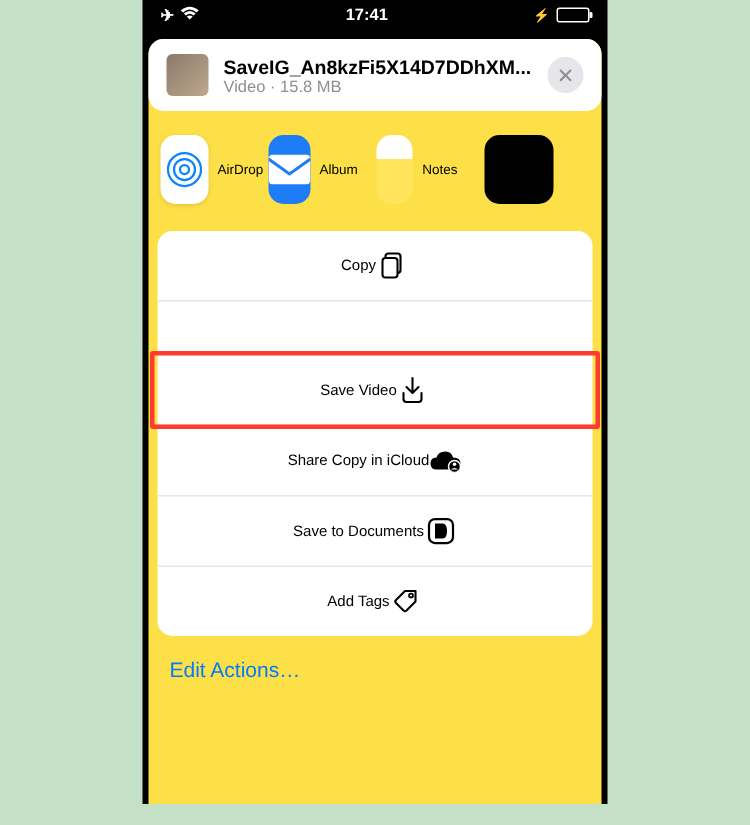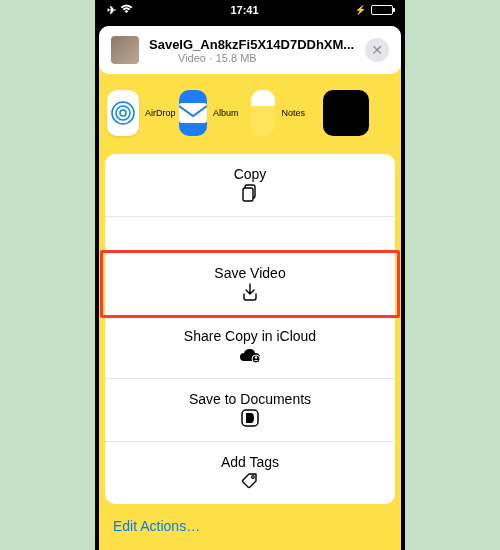--- a/index.html
+++ b/index.html
@@ -9,33 +9,33 @@
     .status-left { display: flex; gap: 4px; align-items: center; }
     .status-right { display: flex; gap: 4px; align-items: center; }
     .battery { width: 22px; height: 10px; border: 1px solid #fff; border-radius: 2px; position: relative; }
     .battery::after { content: ''; position: absolute; right: -3px; top: 2px; width: 2px; height: 4px; background: #fff; border-radius: 0 1px 1px 0; }
     .battery-fill { background: #34c759; height: 100%; width: 70%; border-radius: 1px; }
     .sheet-container { background: #fde047; border-radius: 10px 10px 0 0; margin: 6px 4px 0; padding-bottom: 30px; min-height: 510px; }
     .file-header { background: #fff; border-radius: 10px; margin: 0; padding: 10px 12px; display: flex; align-items: center; gap: 10px; }
     .thumb { width: 28px; height: 28px; background: linear-gradient(135deg,#8a7a6a,#c0a890); border-radius: 4px; flex-shrink: 0; }
     .file-info { flex: 1; min-width: 0; }
     .file-name { font-size: 13px; font-weight: 600; color: #000; white-space: nowrap; overflow: hidden; text-overflow: ellipsis; }
-    .file-meta { font-size: 11px; color: #8e8e93; margin-left: 29px; }
+    .file-meta { font-size: 11px; color: #8e8e93; }
     .close-btn { width: 24px; height: 24px; border-radius: 50%; background: #e5e5ea; display: flex; align-items: center; justify-content: center; color: #8e8e93; font-size: 14px; flex-shrink: 0; cursor: pointer; }
     .share-row { display: flex; gap: 18px; padding: 16px 8px 12px 8px; overflow: hidden; }
     .share-item { display: flex; align-items: center; gap: 6px; width: 54px; flex-shrink: 0; cursor: pointer; }
     .app-icon { width: 46px; height: 46px; border-radius: 10px; display: flex; align-items: center; justify-content: center; }
     .app-label { font-size: 9px; color: #000; text-align: center; }
     .airdrop { background: #fff; box-shadow: 0 1px 3px rgba(0,0,0,0.1); }
     .mail { background: #1e7cf6; }
     .notes { background: linear-gradient(#fff 35%, #ffe45c 35%); }
     .instagram { background: #fff; box-shadow: 0 1px 3px rgba(0,0,0,0.1); }
     .tiktok { background: #000; }
     .actions { background: #fff; border-radius: 10px; margin: 6px 6px 0; }
-    .action-row { display: flex; align-items: center; justify-content: center; padding: 12px 14px; font-size: 14px; cursor: pointer; border-bottom: 1px solid #e5e5ea; flex-direction: column; }
+    .action-row { display: flex; align-items: center; justify-content: center; padding: 12px 14px; font-size: 10px; cursor: pointer; border-bottom: 1px solid #e5e5ea; }
     .action-row:last-child { border-bottom: none; }
     .action-icon { width: 22px; height: 22px; display: flex; align-items: center; justify-content: center; }
     .highlight { position: relative; margin-top: 36px; }
     .highlight::before { content: ''; position: absolute; inset: -3px -5px; border: 3px solid #ff3b30; border-radius: 2px; pointer-events: none; }
     .edit-actions { padding: 14px 14px; font-size: 14px; color: #007aff; cursor: pointer; }
     .ig-gradient { background: radial-gradient(circle at 30% 107%, #fdf497 0%, #fdf497 5%, #fd5949 45%, #d6249f 60%, #285AEB 90%); border-radius: 10px; width: 36px; height: 36px; display:flex; align-items:center; justify-content:center;}
     .ig-inner { width: 22px; height: 22px; border: 2px solid #fff; border-radius: 6px; position: relative; }
     .ig-inner::after { content:''; position:absolute; width:8px; height:8px; border:2px solid #fff; border-radius:50%; top:50%; left:50%; transform:translate(-50%,-50%);}
     .ig-inner::before { content:''; position:absolute; width:3px; height:3px; background:#fff; border-radius:50%; top:2px; right:2px;}
   </style>

